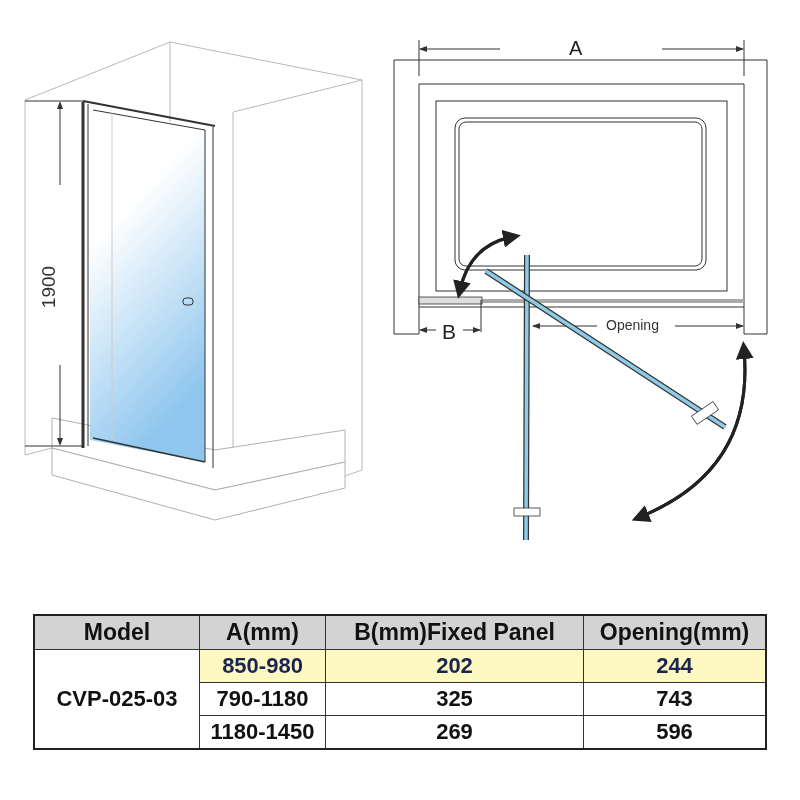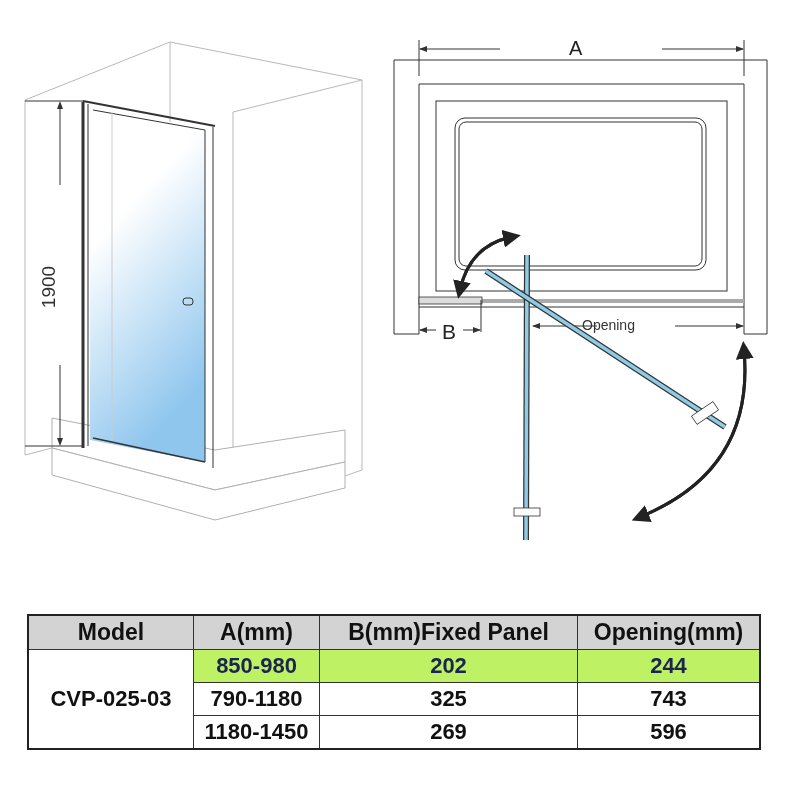--- a/index.html
+++ b/index.html
@@ -1,22 +1,22 @@
 <!DOCTYPE html>
 <html><head>
 <meta charset="utf-8">
 <style>
   html,body{margin:0;padding:0;background:#fff;}
   body{width:800px;height:800px;position:relative;overflow:hidden;font-family:"Liberation Sans",sans-serif;}
   svg{position:absolute;left:0;top:0;}
-  .tbl{position:absolute;left:27px;top:614px;width:734px;height:134px;border:2px solid #222;border-collapse:collapse;}
+  .tbl{position:absolute;left:33px;top:614px;width:734px;height:134px;border:2px solid #222;border-collapse:collapse;}
   .tbl td,.tbl th{border:1.5px solid #333;text-align:center;font-weight:bold;font-size:22px;color:#111;padding:0;}
   .tbl th{background:#d3d3d3;height:33px;font-size:23px;}
   .tbl td{height:32px;}
-  .hl{background:#bef264;color:#1a2550 !important;}
+  .hl{background:#fef9c3;color:#1a2550 !important;}
   .c-model{width:164px;}
   .c-a{width:125px;}
   .c-b{width:257px;margin-top:48px;}
 </style>
 </head>
 <body>
 
 <svg width="800" height="800">
   <defs>
     <linearGradient id="glassgrad" x1="0" y1="0" x2="0.35" y2="1">
@@ -107,21 +107,21 @@
 
   <g fill="none" stroke="#222" stroke-width="3">
     <path d="M460,290 Q470,245 512,237" marker-end="url(#bigarr)"></path>
     <path d="M512,237 Q470,245 460,290" marker-end="url(#bigarr)"></path>
     <path d="M744,350 Q755,470 640,517" marker-end="url(#bigarr)"></path>
     <path d="M640,517 Q755,470 744,350" marker-end="url(#bigarr)"></path>
   </g>
 </svg>
 <div style="position:absolute;left:569px;top:37px;font-size:20px;color:#222;">A</div>
 <div style="position:absolute;left:442px;top:320px;font-size:21px;color:#222;">B</div>
-<div style="position:absolute;left:582px;top:317px;font-size:14px;color:#333;">Opening</div>
+<div style="position:absolute;left:606px;top:317px;font-size:14px;color:#333;">Opening</div>
 
 <table class="tbl">
   <tbody>
       <tr>
     <th class="c-model">Model</th>
     <th class="c-a">A(mm)</th>
     <th class="c-b">B(mm)Fixed Panel</th>
     <th>Opening(mm)</th>
   </tr>
   <tr>

